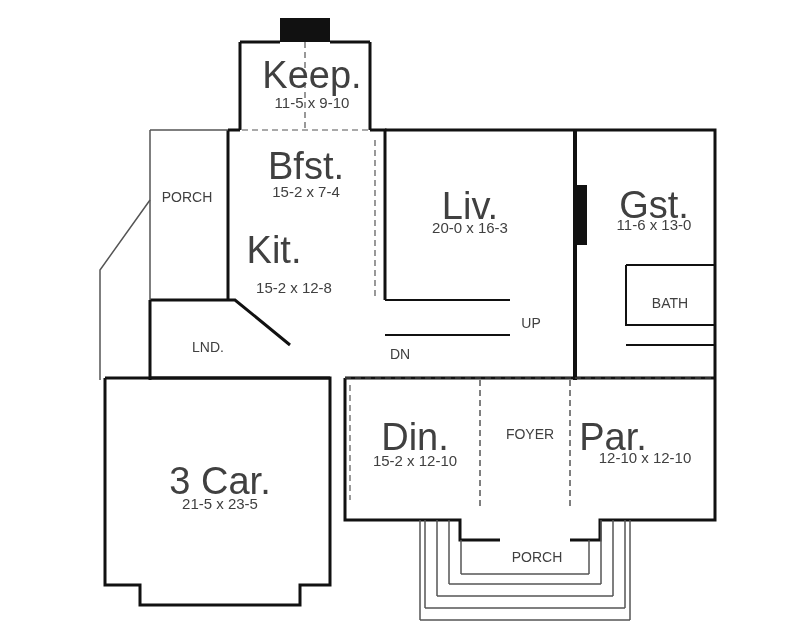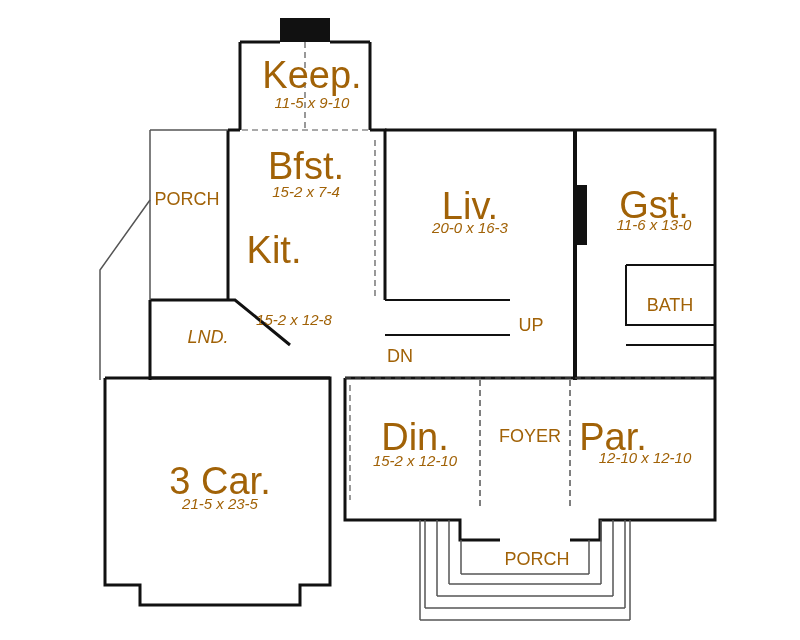--- a/index.html
+++ b/index.html
@@ -1,21 +1,21 @@
 <!DOCTYPE html>
 <html><head>
 <meta charset="utf-8">
 <style>
   html,body{margin:0;padding:0;background:#fff;}
   body{width:800px;height:640px;overflow:hidden;position:relative;font-family:"Liberation Sans",sans-serif;}
   svg{position:absolute;left:0;top:0;}
-  .lbl{position:absolute;color:#a16207;text-align:center;white-space:nowrap;transform:translateX(-50%);line-height:1;}
+  .lbl{position:absolute;color:#404040;text-align:center;white-space:nowrap;transform:translateX(-50%);line-height:1;}
   .big{font-size:38px;}
-  .dim{font-size:15px;font-style:italic;}
-  .sm{font-size:18px;}
+  .dim{font-size:15px;}
+  .sm{font-size:14px;}
 </style>
 </head>
 <body>
 
 <svg width="800" height="640" viewBox="0 0 800 640">
   <g fill="none" stroke="#111" stroke-width="3">
 
     <path d="M240 42 V130 M370 42 V130 M240 42 H280 M330 42 H370"></path>
     <rect x="280" y="18" width="50" height="24" fill="#111" stroke="none"></rect>
 
@@ -54,31 +54,31 @@
 
 <div class="lbl big" style="left:312px;top:56px;">Keep.</div>
 <div class="lbl dim" style="left:312px;top:95px;">11-5 x 9-10</div>
 
 <div class="lbl big" style="left:306px;top:147px;">Bfst.</div>
 <div class="lbl dim" style="left:306px;top:184px;">15-2 x 7-4</div>
 
 <div class="lbl sm" style="left:187px;top:190px;">PORCH</div>
 
 <div class="lbl big" style="left:274px;top:231px;text-align:right;">Kit.</div>
-<div class="lbl dim" style="left:294px;top:280px;margin-top:32px;">15-2 x 12-8</div>
+<div class="lbl dim" style="left:294px;top:280px;">15-2 x 12-8</div>
 
 <div class="lbl big" style="left:470px;top:187px;">Liv.</div>
 <div class="lbl dim" style="left:470px;top:220px;">20-0 x 16-3</div>
 
 <div class="lbl big" style="left:654px;top:186px;">Gst.</div>
 <div class="lbl dim" style="left:654px;top:217px;">11-6 x 13-0</div>
 
 <div class="lbl sm" style="left:670px;top:296px;">BATH</div>
 
-<div class="lbl sm" style="left:208px;top:328px;font-style:italic;">LND.</div>
+<div class="lbl sm" style="left:208px;top:340px;">LND.</div>
 
 <div class="lbl sm" style="left:531px;top:316px;">UP</div>
 <div class="lbl sm" style="left:400px;top:347px;">DN</div>
 
 <div class="lbl big" style="left:415px;top:418px;">Din.</div>
 <div class="lbl dim" style="left:415px;top:453px;">15-2 x 12-10</div>
 
 <div class="lbl sm" style="left:530px;top:427px;">FOYER</div>
 
 <div class="lbl big" style="left:613px;top:418px;">Par.</div>

